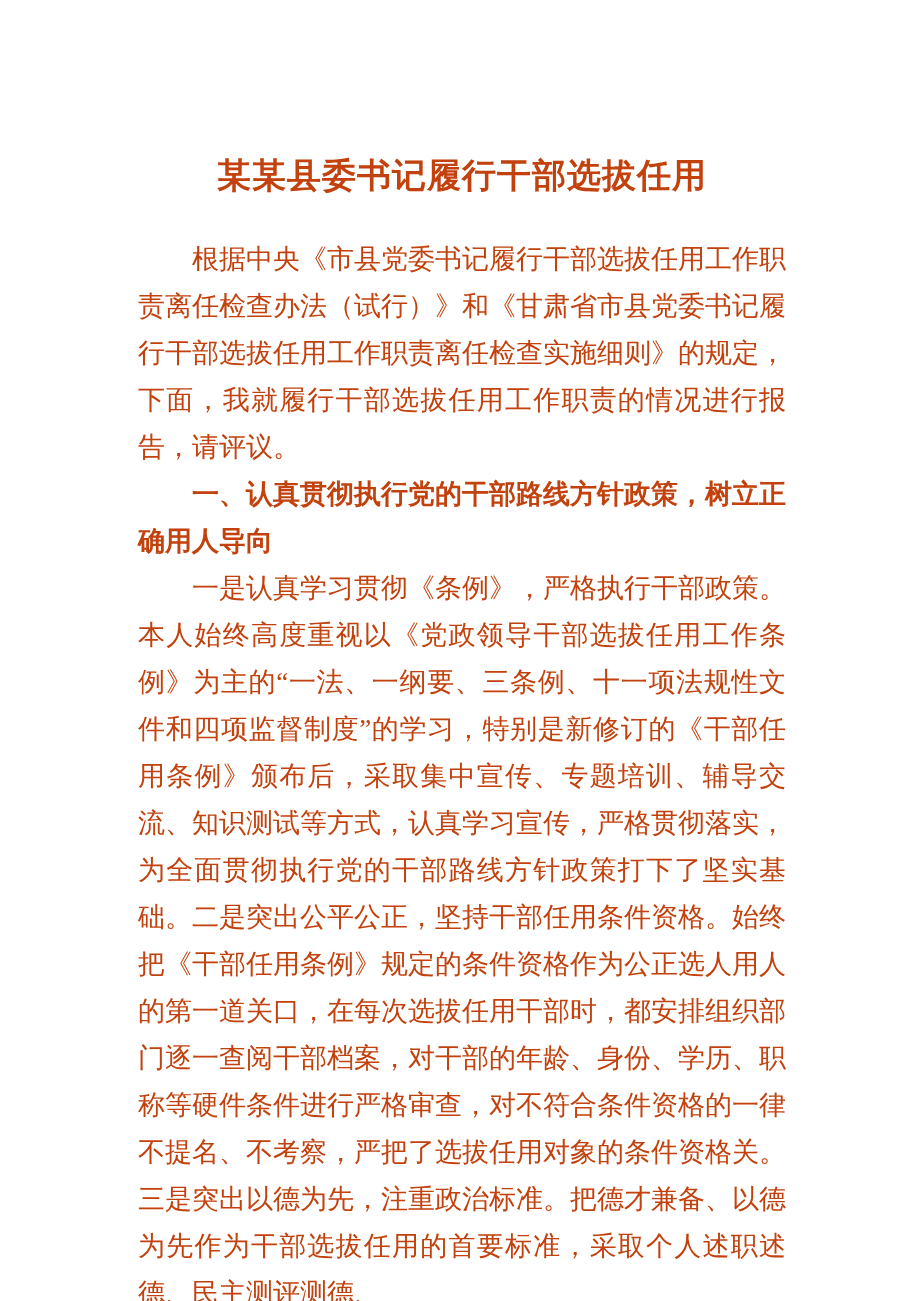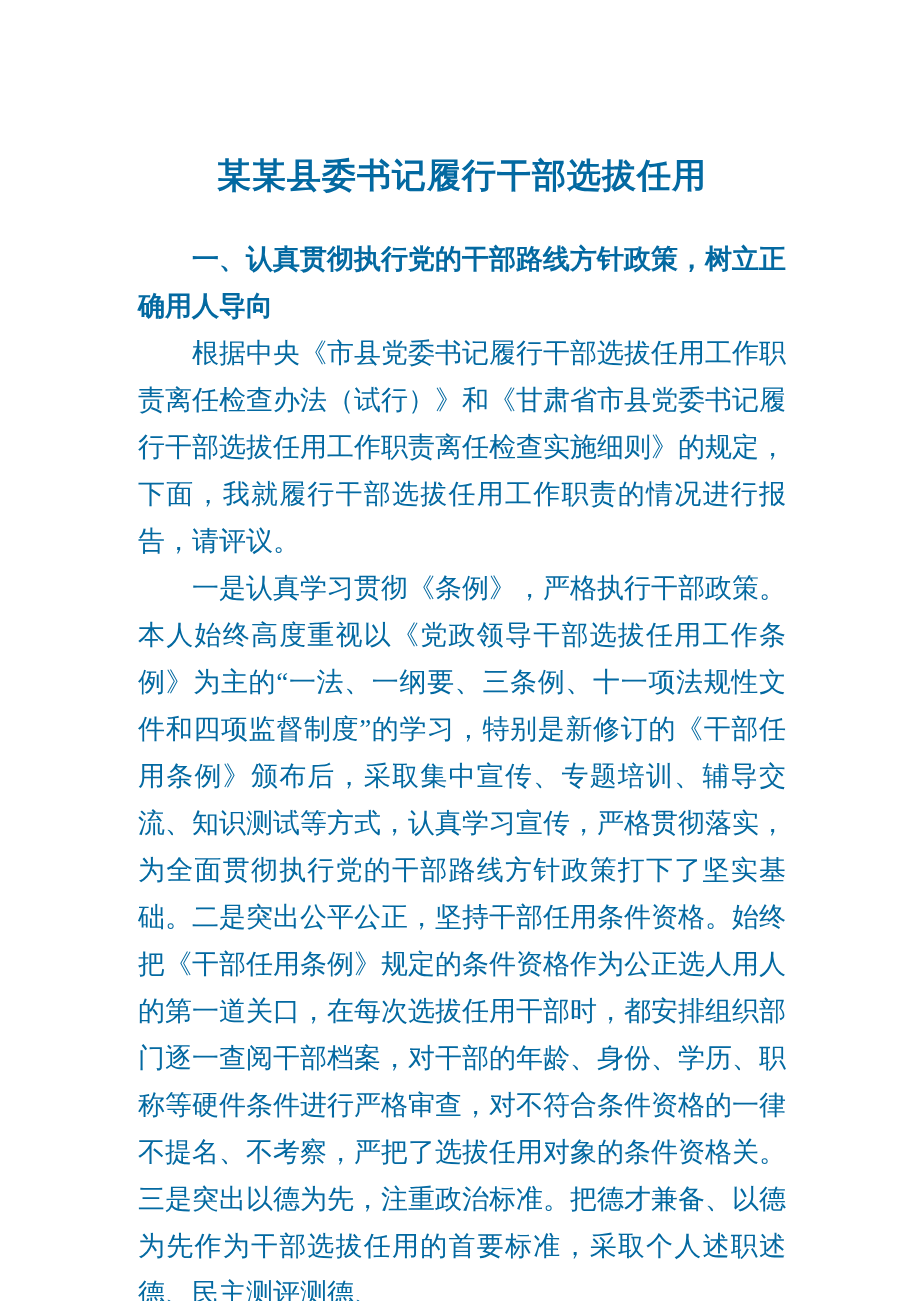--- a/index.html
+++ b/index.html
@@ -7,21 +7,21 @@
     padding: 0;
     background: #ffffff;
   }
   .page {
     position: relative;
     width: 920px;
     height: 1301px;
     margin: 0 auto;
     background: #ffffff;
     font-family: "Liberation Serif", "DejaVu Serif", serif;
-    color: #0369a1;
+    color: #c2410c;
     overflow: hidden;
   }
   .content {
     position: absolute;
     left: 138px;
     top: 150px;
     width: 648px;
   }
   .doc-title {
     text-align: center;
@@ -52,20 +52,20 @@
 </head>
 <body>
 
 <div class="page">
   <div class="content">
 
     <h1 class="doc-title">
       <span class="title-line">某某县委书记履行干部选拔任用</span>
     </h1>
 
+    <p class="para">根据中央《市县党委书记履行干部选拔任用工作职责离任检查办法（试行）》和《甘肃省市县党委书记履行干部选拔任用工作职责离任检查实施细则》的规定，下面，我就履行干部选拔任用工作职责的情况进行报告，请评议。</p>
+
     <p class="para heading">一、认真贯彻执行党的干部路线方针政策，树立正确用人导向</p>
-
-    <p class="para">根据中央《市县党委书记履行干部选拔任用工作职责离任检查办法（试行）》和《甘肃省市县党委书记履行干部选拔任用工作职责离任检查实施细则》的规定，下面，我就履行干部选拔任用工作职责的情况进行报告，请评议。</p>
 
     <p class="para">一是认真学习贯彻《条例》，严格执行干部政策。本人始终高度重视以《党政领导干部选拔任用工作条例》为主的“一法、一纲要、三条例、十一项法规性文件和四项监督制度”的学习，特别是新修订的《干部任用条例》颁布后，采取集中宣传、专题培训、辅导交流、知识测试等方式，认真学习宣传，严格贯彻落实，为全面贯彻执行党的干部路线方针政策打下了坚实基础。二是突出公平公正，坚持干部任用条件资格。始终把《干部任用条例》规定的条件资格作为公正选人用人的第一道关口，在每次选拔任用干部时，都安排组织部门逐一查阅干部档案，对干部的年龄、身份、学历、职称等硬件条件进行严格审查，对不符合条件资格的一律不提名、不考察，严把了选拔任用对象的条件资格关。三是突出以德为先，注重政治标准。把德才兼备、以德为先作为干部选拔任用的首要标准，采取个人述职述德、民主测评测德、</p>
 
   </div>
 </div>
 
 </body></html>

